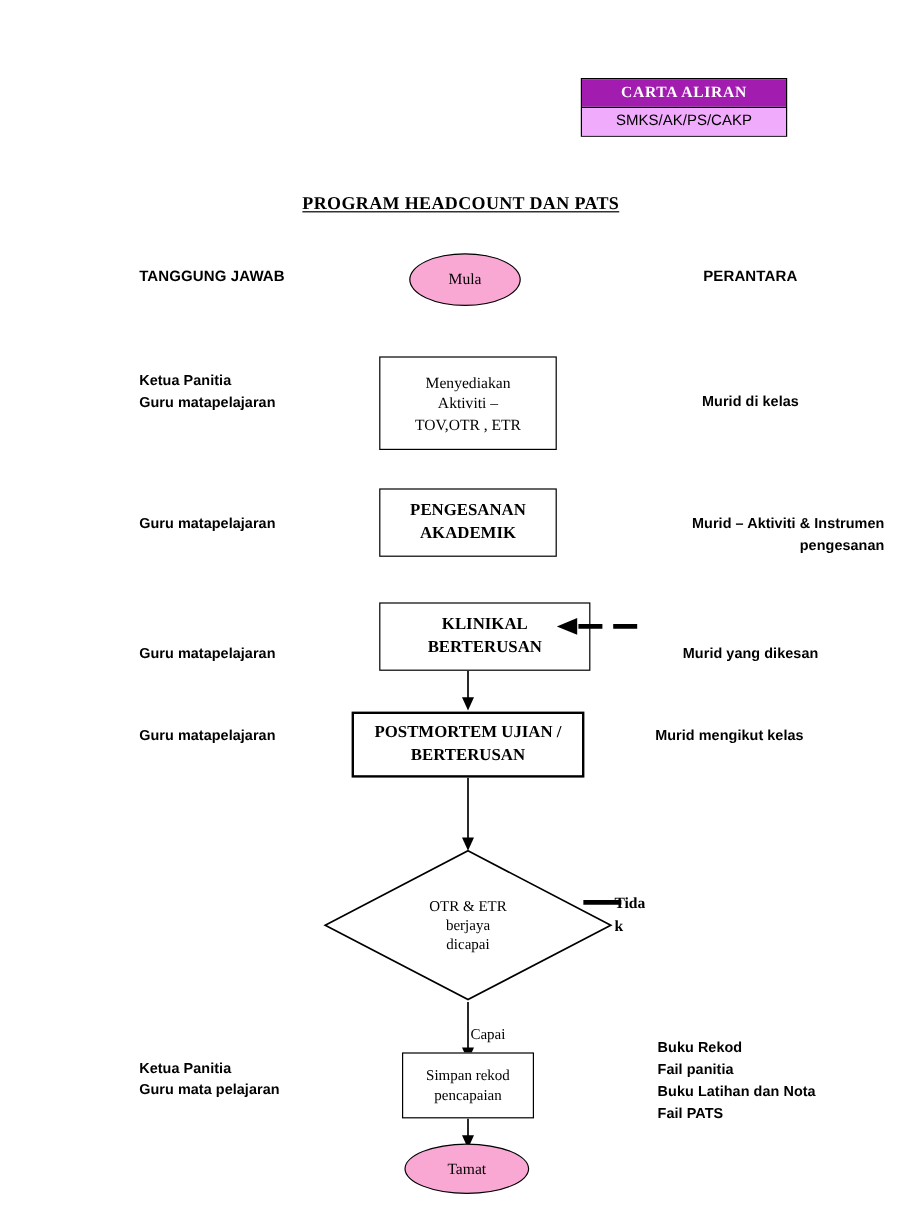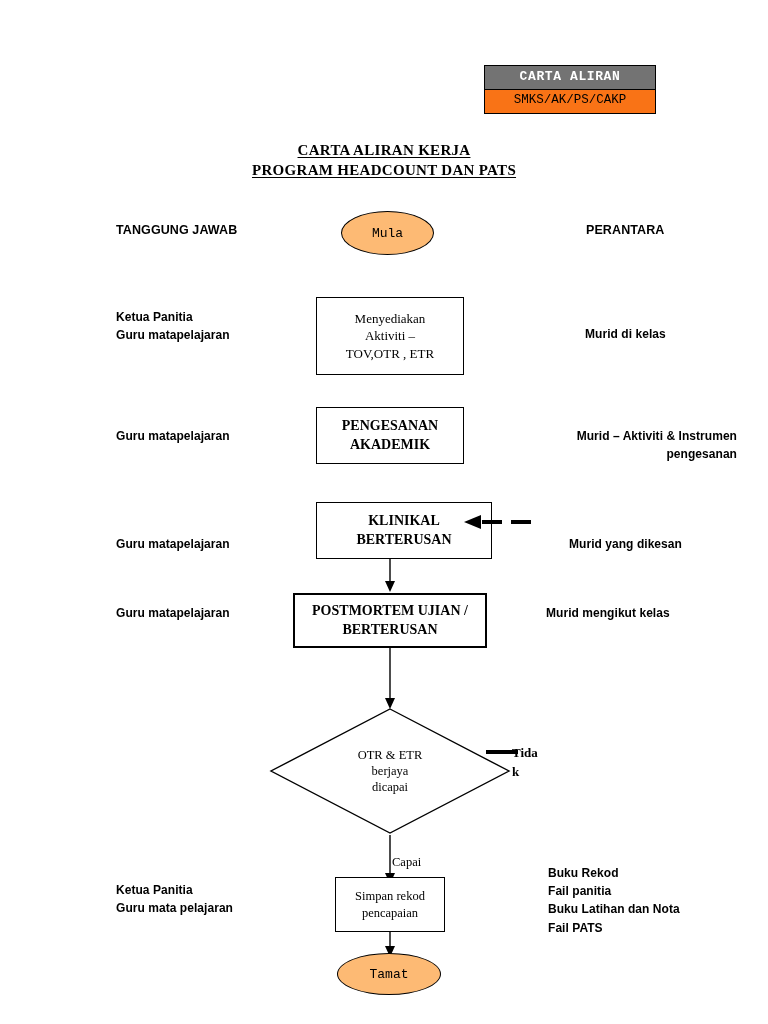--- a/index.html
+++ b/index.html
@@ -20,36 +20,36 @@
   
   .stamp {
     position: absolute;
     left: 484px;
     top: 65px;
     width: 172px;
     border: 1px solid #000;
     background: #fff;
   }
   .stamp-title {
-    background: #737373;
+    background: #a21caf;
     color: #ffffff;
     text-align: center;
-    font-family: Liberation Mono, monospace;
+    font-family: Liberation Serif, serif;
     font-weight: bold;
     font-size: 13px;
     letter-spacing: 0.6px;
     padding: 4px 0 5px 0;
     line-height: 1.1;
   }
   .stamp-code {
     text-align: center;
-    font-family: Liberation Mono, monospace;
+    font-family: Liberation Sans, sans-serif;
     font-size: 12.5px;
     padding: 4px 0 5px 0;
-    background: #f97316;
+    background: #f0abfc;
     border-top: 1px solid #000;
     line-height: 1.1;
   }
 
   
   .doc-title {
     position: absolute;
     left: 0;
     top: 140px;
     width: 768px;
@@ -102,25 +102,25 @@
     line-height: 1.35;
   }
   .node.thick { border-width: 2px; }
   .node .txt { display: block; width: 100%; }
   .node .ln { display: block; }
 
   .ellipse {
     position: absolute;
     border: 1px solid #000;
     border-radius: 50%;
-    background: #fdba74;
+    background: #f9a8d4;
     display: flex;
     align-items: center;
     justify-content: center;
-    font-family: Liberation Mono, monospace;
+    font-family: Liberation Serif, serif;
     font-size: 13px;
   }
 
   .diamond {
     position: absolute;
   }
   .diamond .dsvg { display: block; }
   .diamond .dtext {
     position: absolute;
     left: 0;
@@ -155,21 +155,21 @@
 </style>
 </head>
 <body>
 
 <div class="stamp">
   <div class="stamp-title">CARTA ALIRAN</div>
   <div class="stamp-code">SMKS/AK/PS/CAKP</div>
 </div>
 
 <div class="doc-title">
-  <span>CARTA ALIRAN KERJA</span><br>
+  <br>
   <span>PROGRAM HEADCOUNT DAN PATS</span>
 </div>
 
 <div class="col-head left">TANGGUNG JAWAB</div>
 <div class="col-head right">PERANTARA</div>
 
 <div class="ellipse" style="left:341px; top:211px; width:93px; height:44px;">
   <span>Mula</span>
 </div>
 

